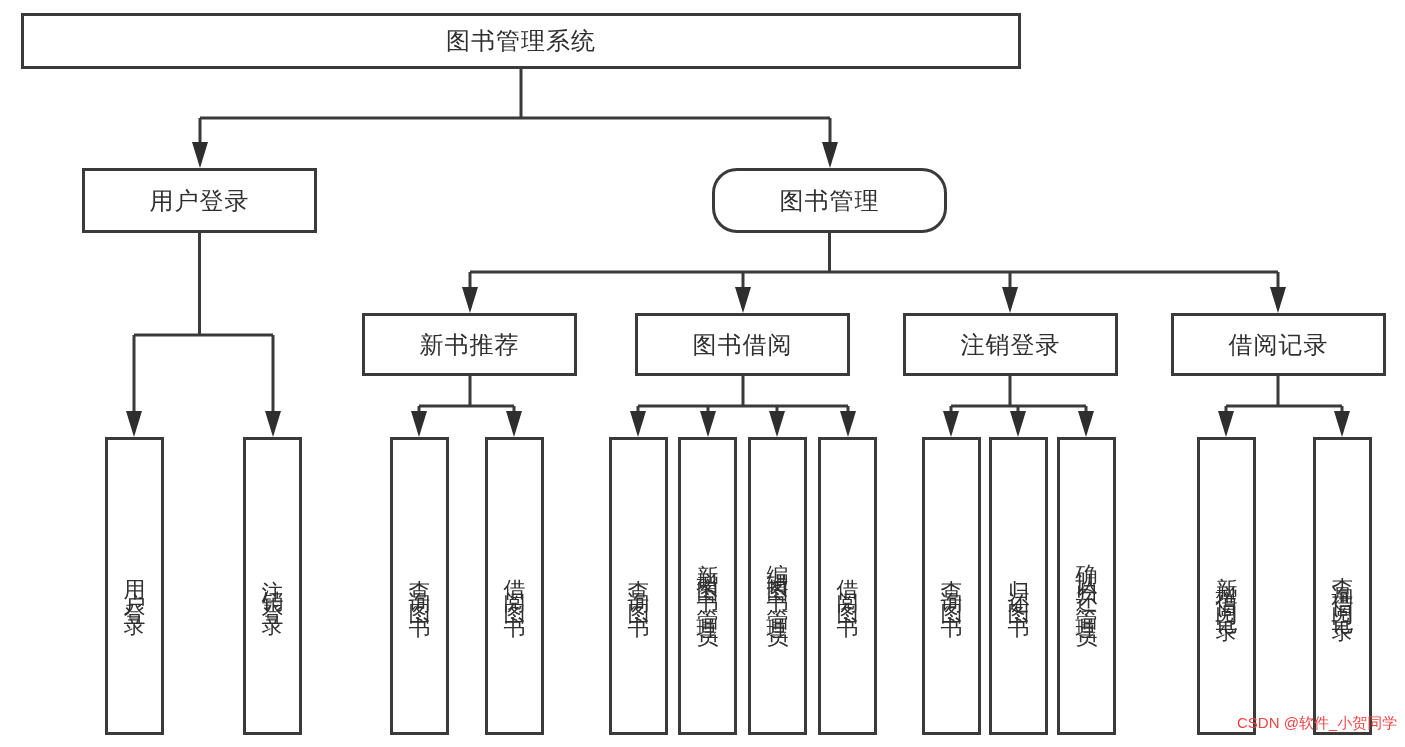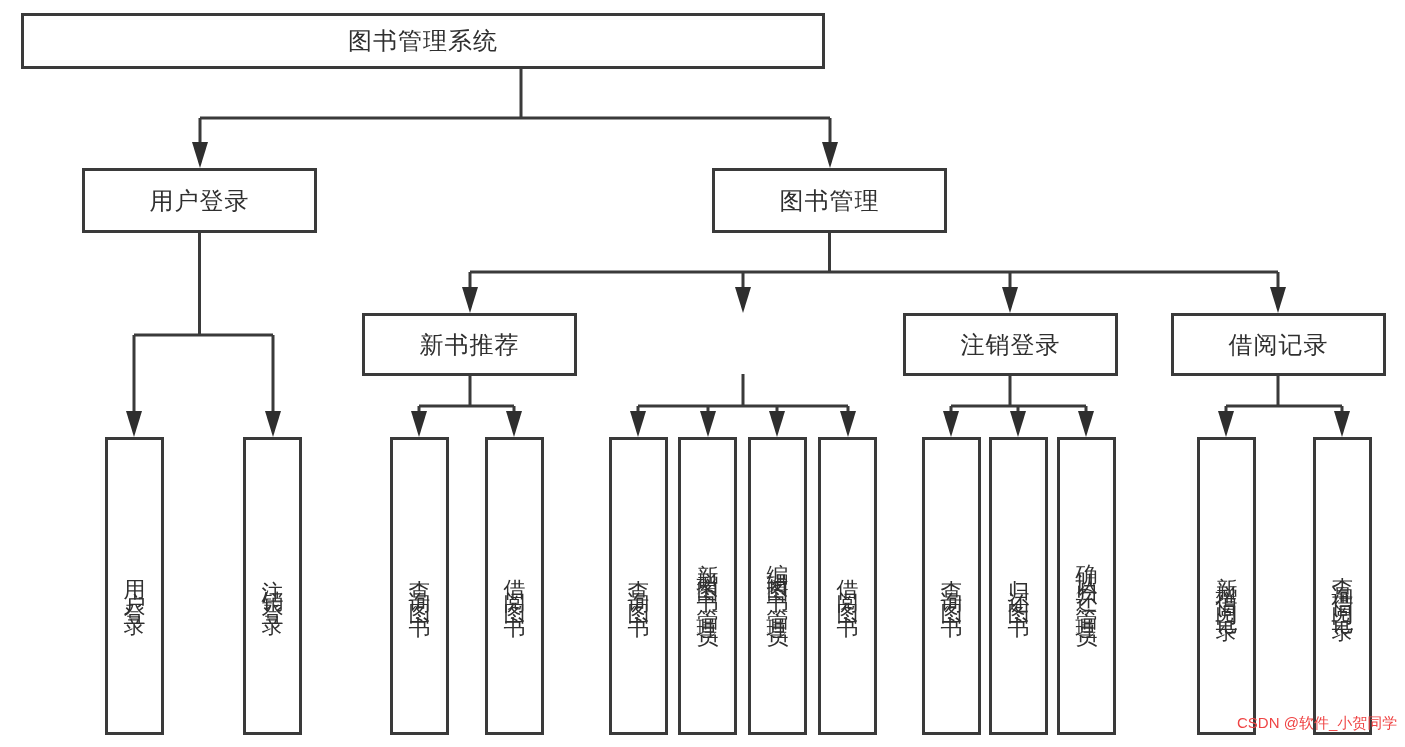--- a/index.html
+++ b/index.html
@@ -22,21 +22,21 @@
     box-sizing: border-box;
     background: #ffffff;
     border: 3px solid #3a3a3a;
     color: #2f2f2f;
     display: flex;
     align-items: center;
     justify-content: center;
     text-align: center;
   }
   .hnode { font-size: 24px; letter-spacing: 1px; }
-  .root  { left: 21px;  top: 13px;  width: 804px; height: 56px; }
+  .root  { left: 21px;  top: 13px;  width: 1000px; height: 56px; }
   .lvl2  { top: 168px; width: 235px; height: 65px; }
   .lvl3  { top: 313px; width: 215px; height: 63px; }
   .leaf {
     top: 437px; width: 59px; height: 298px;
     font-size: 22px;
     writing-mode: vertical-rl;
     text-orientation: mixed;
     letter-spacing: 12px;
     line-height: 1;
   }
@@ -95,23 +95,24 @@
       <polygon points="1010,411 1026,411 1018,437"></polygon>
       <polygon points="1078,411 1094,411 1086,437"></polygon>
       <polygon points="1218,411 1234,411 1226,437"></polygon>
       <polygon points="1334,411 1350,411 1342,437"></polygon>
     </g>
   </svg>
 
   <div class="node hnode root">图书管理系统</div>
 
   <div class="node hnode lvl2" style="left:82px;">用户登录</div>
-  <div class="node hnode lvl2" style="left:712px;">图书管理</div>
+  <div class="node hnode lvl2" style="left:712px;border-radius:25px;">图书管理</div>
 
   <div class="node hnode lvl3" style="left:362px;">新书推荐</div>
+  <div class="node hnode lvl3" style="left:635px;">图书借阅</div>
   <div class="node hnode lvl3" style="left:903px;">注销登录</div>
   <div class="node hnode lvl3" style="left:1171px;">借阅记录</div>
 
   <div class="node leaf" style="left:105px;">用户登录</div>
   <div class="node leaf" style="left:243px;">注销登录</div>
   <div class="node leaf" style="left:390px;">查询图书</div>
   <div class="node leaf" style="left:485px;">借阅图书</div>
   <div class="node leaf" style="left:609px;">查询图书</div>
   <div class="node leaf long" style="left:678px;">新增图书（管理员）</div>
   <div class="node leaf long" style="left:748px;">编辑图书（管理员）</div>

